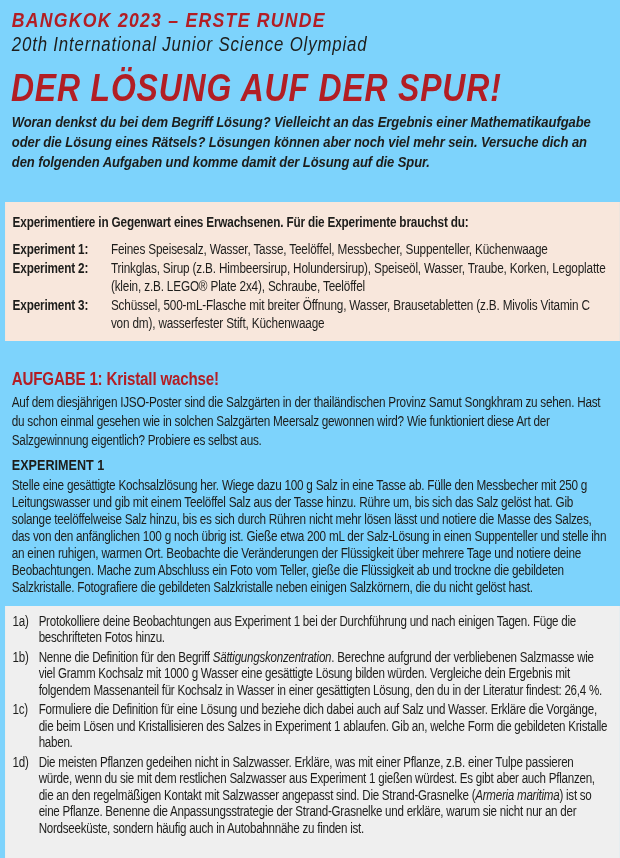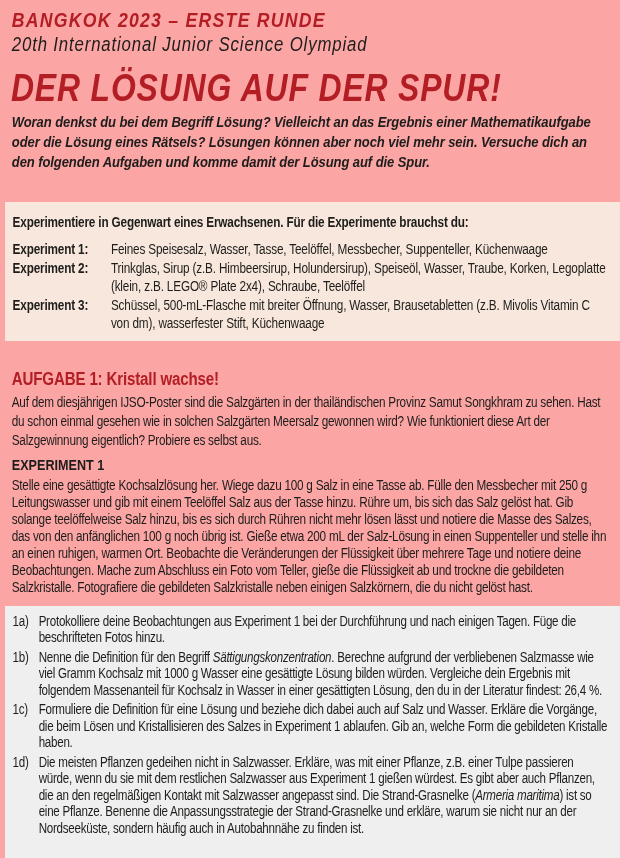--- a/index.html
+++ b/index.html
@@ -1,17 +1,17 @@
 <!DOCTYPE html>
 <html lang="de"><head>
 <meta charset="utf-8">
 <style>
   html, body { margin:0; padding:0; background:#ffffff; }
   .page {
-    width:620px; height:858px; overflow:hidden; background:#fca5a5;
+    width:620px; height:858px; overflow:hidden; background:#7dd3fc;
     font-family:"Liberation Sans", sans-serif; color:#1d1d1b; position:relative;
   }
   
   .cwrap { width:738px; transform:scaleX(0.84); transform-origin:0 0; }
 
   .kicker {
     margin:8px 0 0 14px; font-size:21px; line-height:23px;
     font-weight:bold; font-style:italic; color:#B21E24; letter-spacing:1.5px;
     white-space:nowrap;
   }

